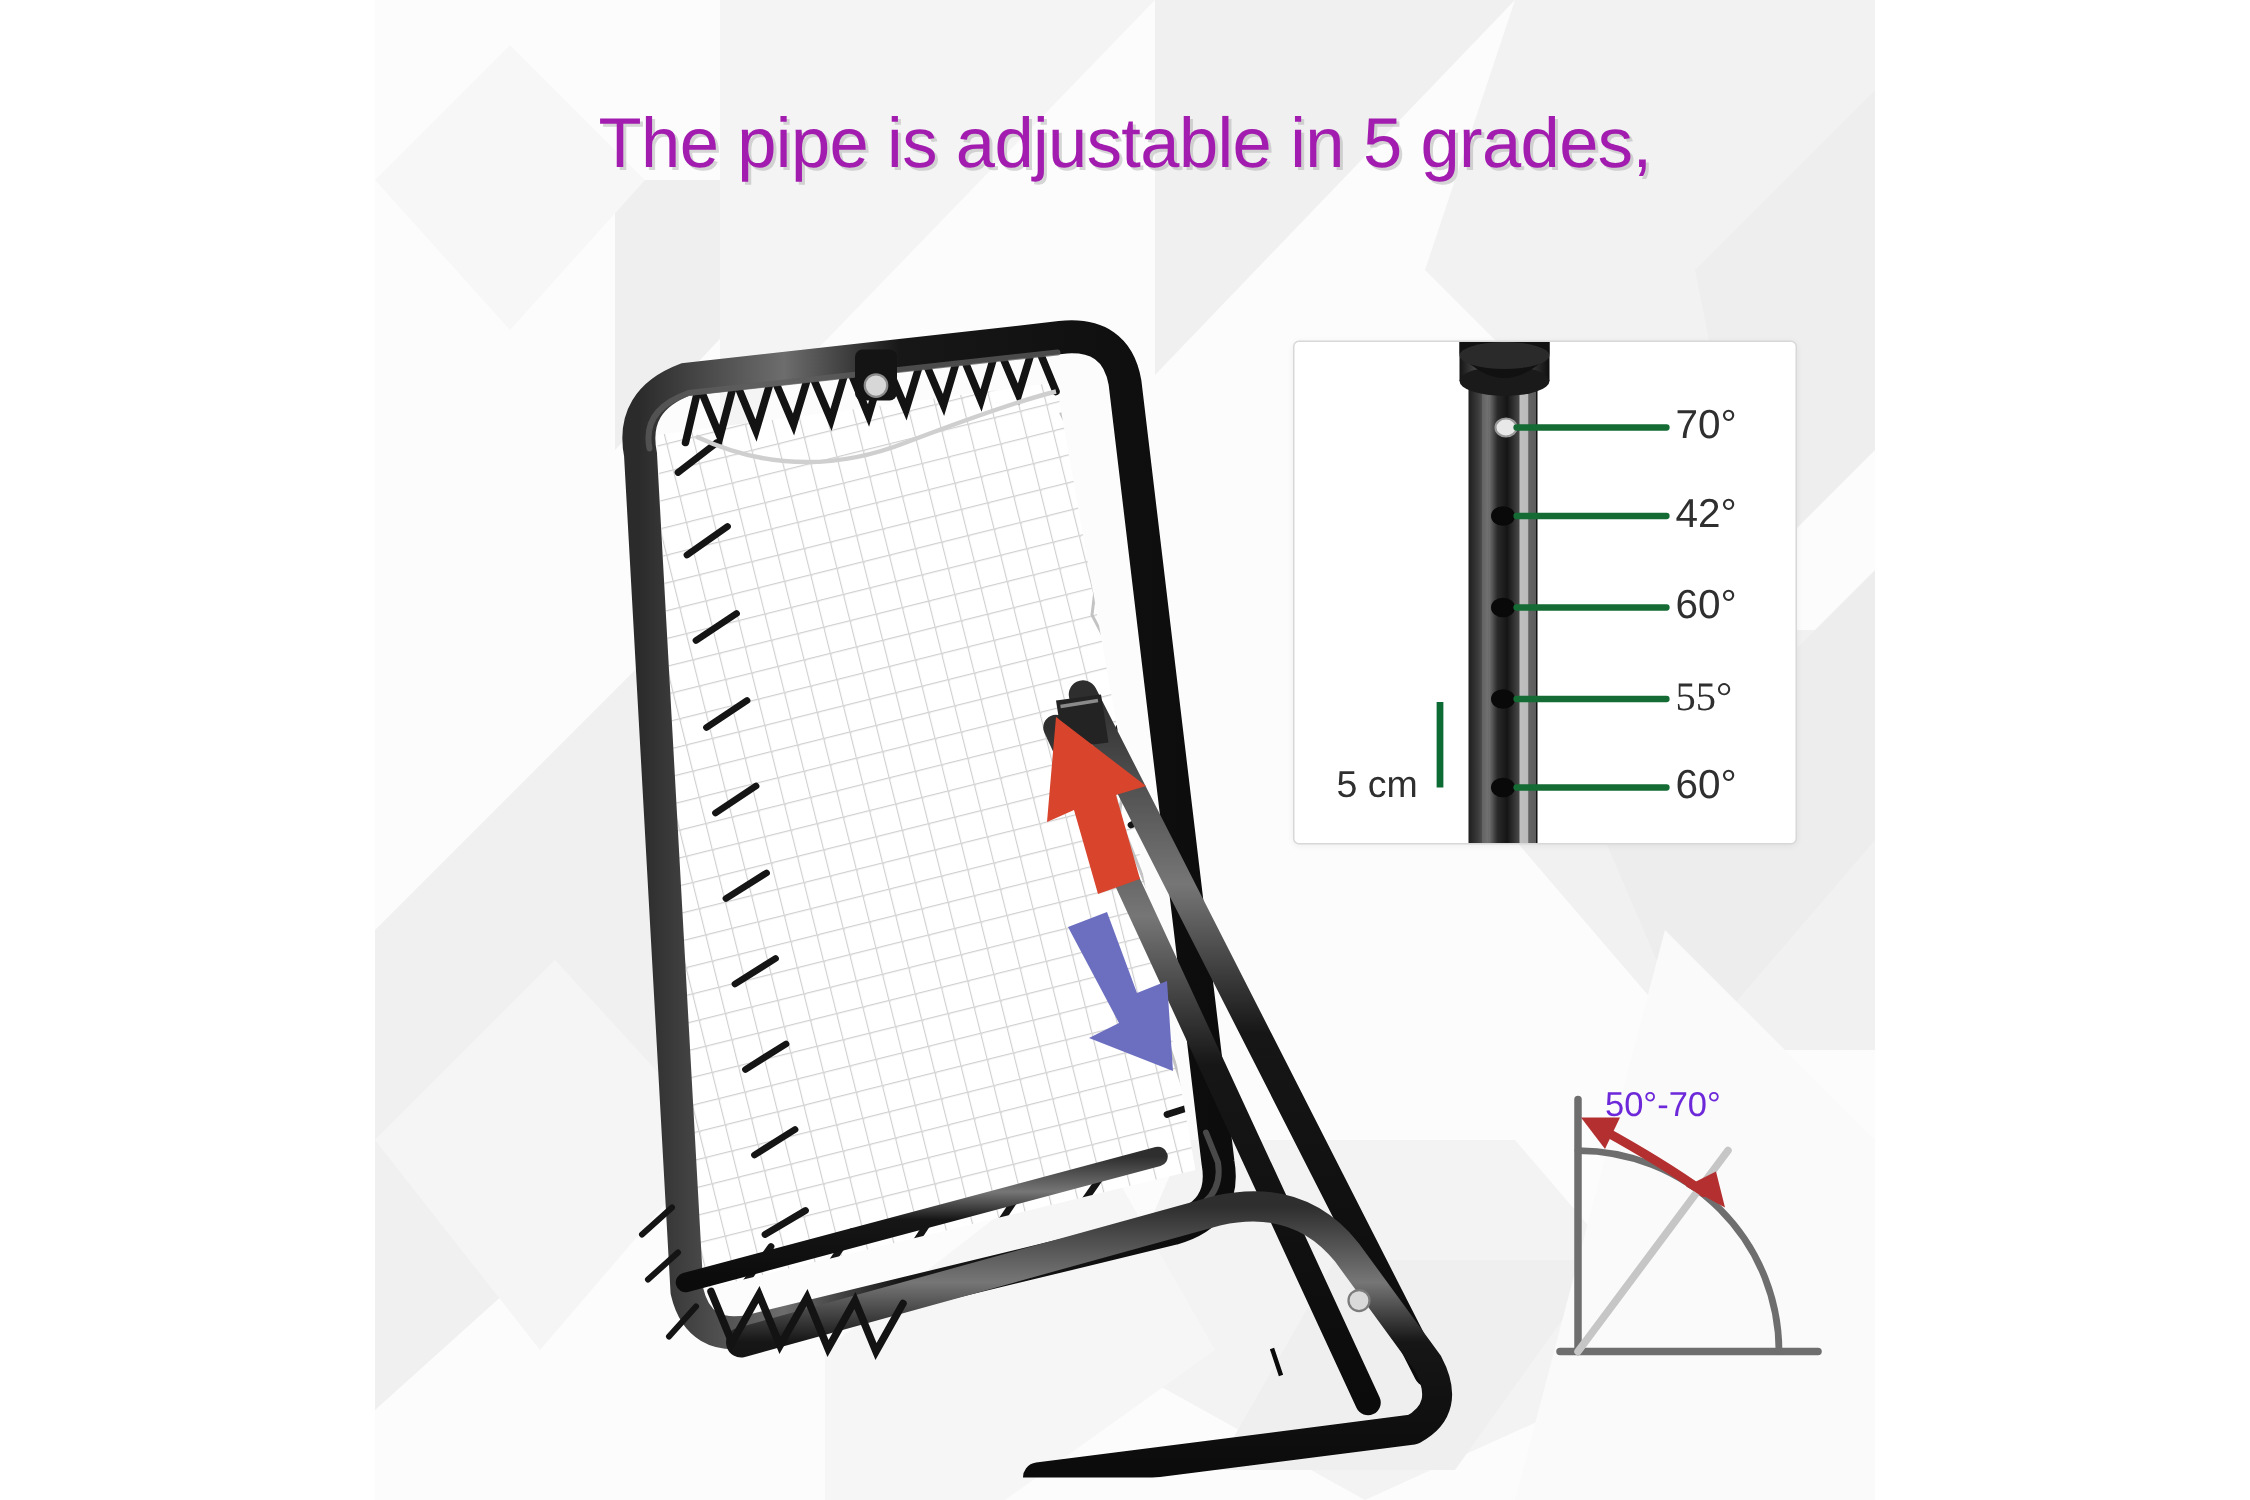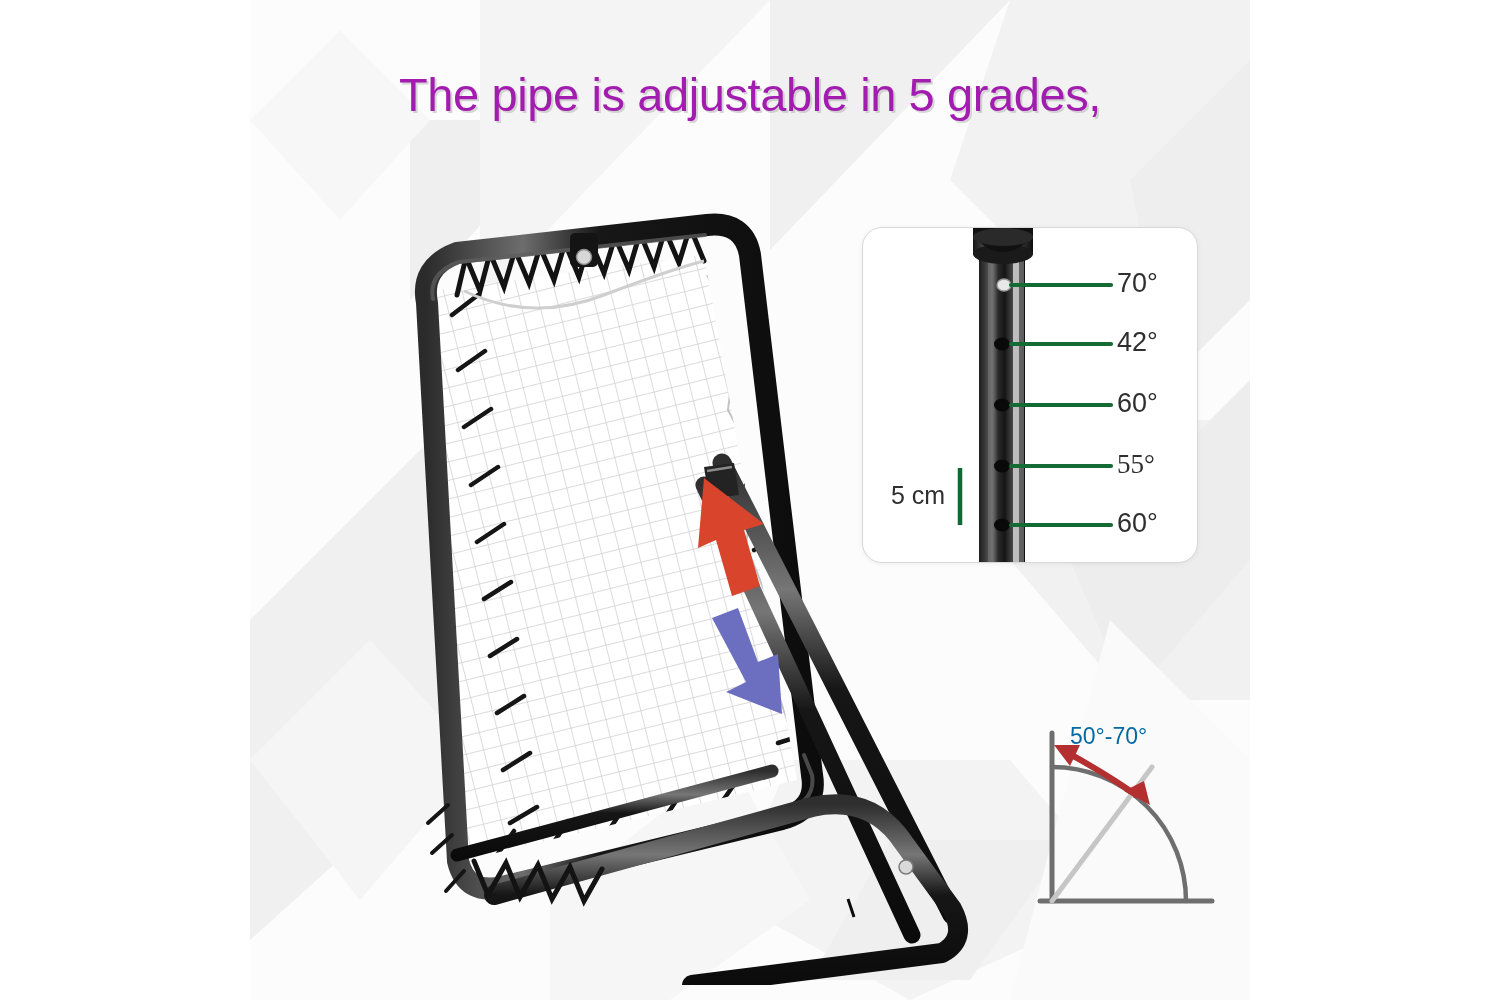--- a/index.html
+++ b/index.html
@@ -71,56 +71,57 @@
 
   
   .pipe-card {
     position: absolute;
     left: 862px;
     top: 227px;
     width: 334px;
     height: 334px;
     background: #ffffff;
     border: 1.6px solid #d8d8d8;
-    border-radius: 20px;
+    border-radius: 4px;
     box-shadow: 0 1px 5px rgba(0,0,0,0.06);
     overflow: hidden;
     z-index: 5;
   }
   .pipe-card svg { position:absolute; inset:0; width:100%; height:100%; }
   .tick-label {
     position: absolute;
     font-size: 27px;
     color: #2f2f2f;
     font-family: "Liberation Sans", sans-serif;
     white-space: nowrap;
   }
   .cm-label {
     position: absolute;
     font-size: 25px;
     color: #2f2f2f;
     white-space: nowrap;
+    margin-top: 28px;
   }
 
   
   .angle-diagram {
     position: absolute;
     left: 1000px;
     top: 705px;
     width: 230px;
     height: 220px;
     z-index: 5;
   }
   .angle-diagram svg { width:100%; height:100%; display:block; }
   .angle-label {
     position: absolute;
     left: 70px;
     top: 18px;
     font-size: 23px;
-    color: #0369a1;
+    color: #6d28d9;
     white-space: nowrap;
   }
 </style>
 </head>
 <body>
 
 <div class="stage">
 
   <div class="bg-panel">
     <svg class="bg-svg" viewBox="0 0 1000 1000" preserveAspectRatio="none">

